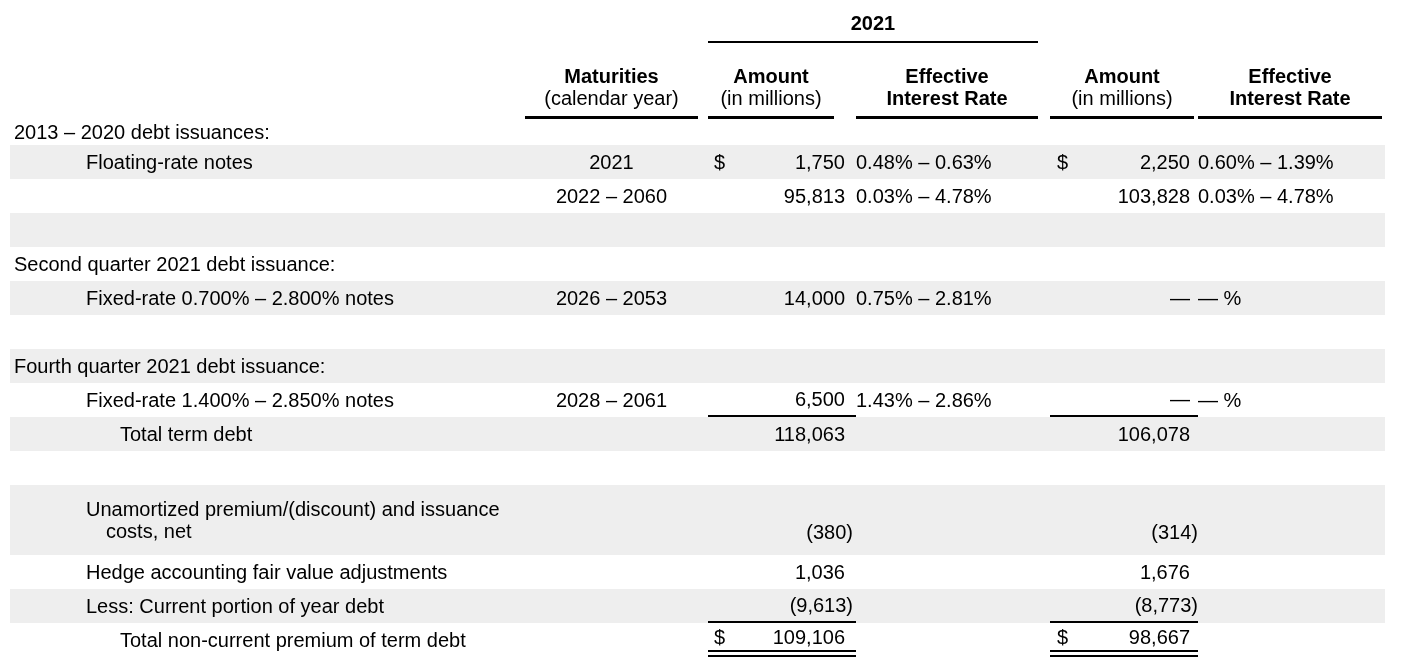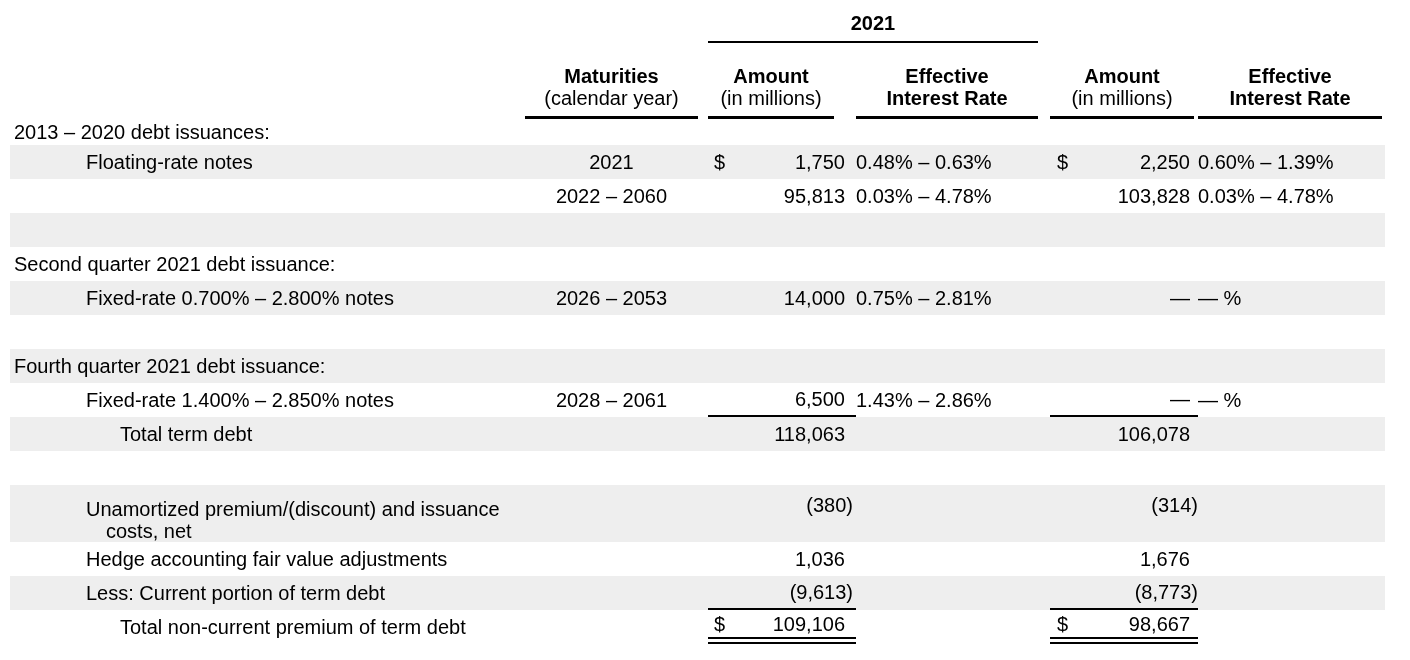--- a/index.html
+++ b/index.html
@@ -38,21 +38,21 @@
   .hl1{font-weight:bold;}
   .hl2{font-weight:normal;}
   .hl2.bold{font-weight:bold;}
   .mat-h{margin:0 2px;}
   .a21h{margin-right:22px;}
   .a20h{margin-right:4px;}
   .r20h{margin-right:3px;}
   
   .row{height:34px;}
   .row.first{height:26px;}
-  .row.tall{height:57px;}
+  .row.tall{height:70px;}
   .row.shaded{background:var(--stripe);}
   .cell{display:flex;align-items:center;line-height:22px;}
   .c1{grid-column:1;}
   .c2{grid-column:2;}
   .c4{grid-column:4;}
   .c5{grid-column:5;}
   .c7{grid-column:7;}
   .c8{grid-column:8;}
   .label{overflow:visible;white-space:nowrap;}
   .label-section{padding-left:4px;}
@@ -61,21 +61,21 @@
   .tall .c1{display:block;padding-top:13px;}
   .tall .line2{padding-left:20px;}
   .mat{justify-content:center;}
   .amt{padding-left:6px;padding-right:11px;}
   .c7.amt{padding-left:7px;padding-right:8px;}
   .num{margin-left:auto;}
   .num.neg{margin-right:-8px;}
   .rate{}
   .c5.rate{padding-right:21px;}
   .c8.rate{padding-right:12px;}
-  .tall .amt{align-items:flex-end;padding-bottom:26px;}
+  .tall .amt{align-items:flex-end;padding-bottom:12px;}
   .rule{border-bottom:2px solid var(--rule);align-items:center;}
   .dbl{border-bottom:7px double var(--rule);}
 </style>
 </head>
 <body>
 
 <div class="table">
 
   <div class="grid group-row">
     <div class="gspan g21">
@@ -230,21 +230,21 @@
         </div>
         <div class="cell amt c4">
           <span class="num">1,036</span>
         </div>
         <div class="cell amt c7">
           <span class="num">1,676</span>
         </div>
       </div>
       <div class="grid row shaded">
         <div class="cell c1 label label-item">
-          <span>Less: Current portion of term debt</span>
+          <span>Less: Current portion of year debt</span>
         </div>
         <div class="cell amt c4 rule">
           <span class="num neg">(9,613)</span>
         </div>
         <div class="cell amt c7 rule">
           <span class="num neg">(8,773)</span>
         </div>
       </div>
       <div class="grid row">
         <div class="cell c1 label label-total">

